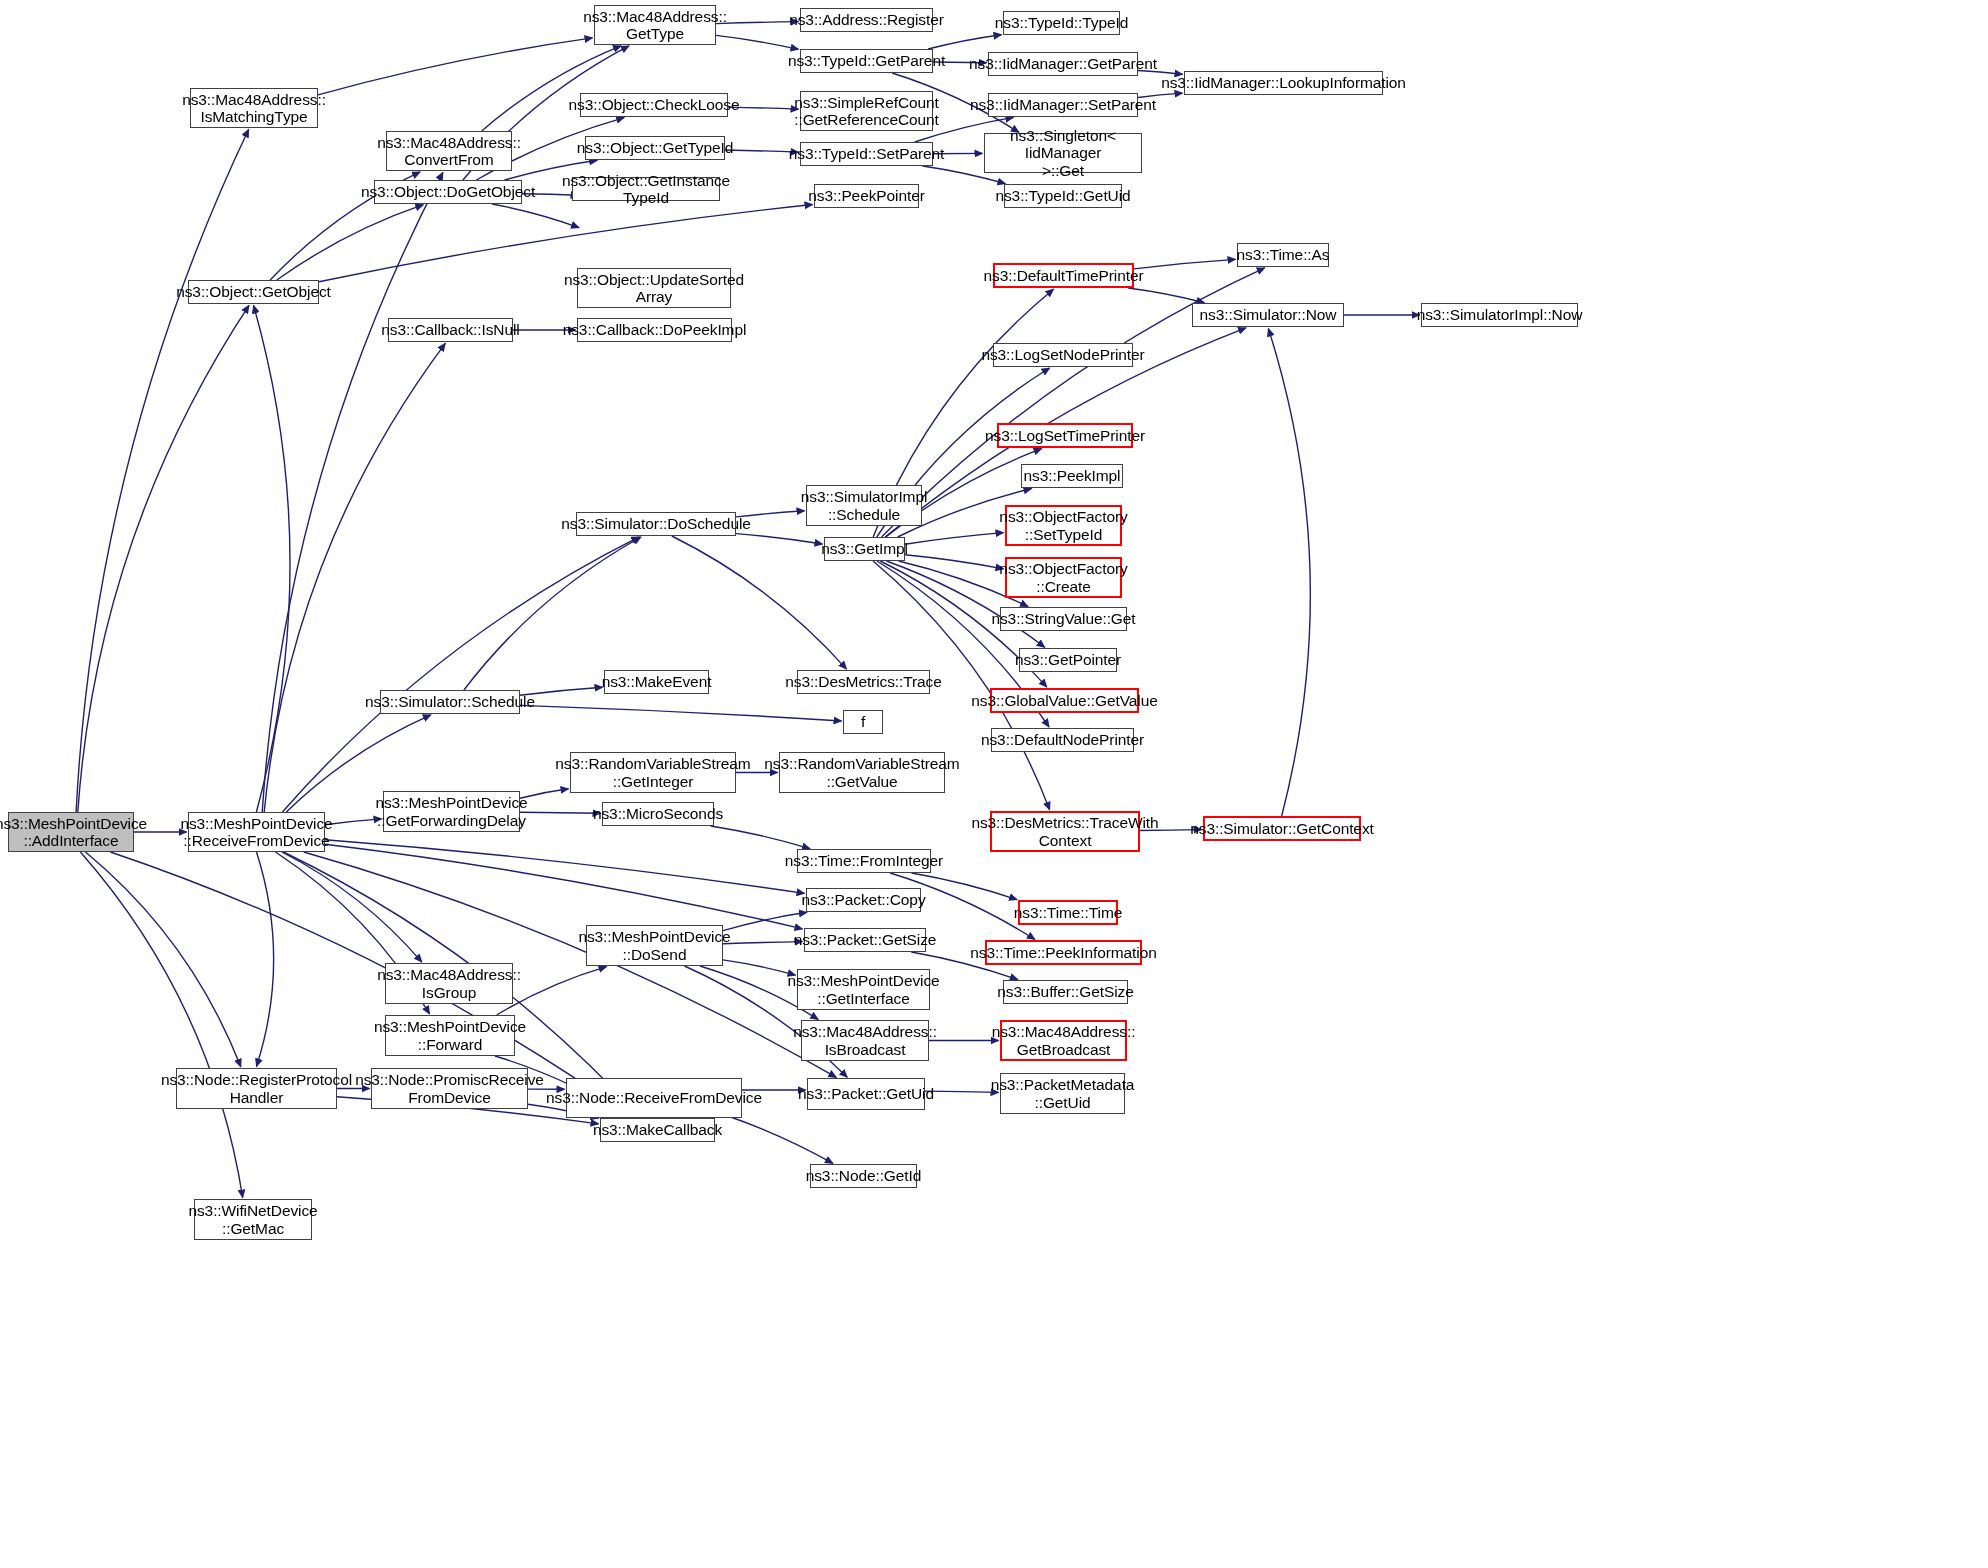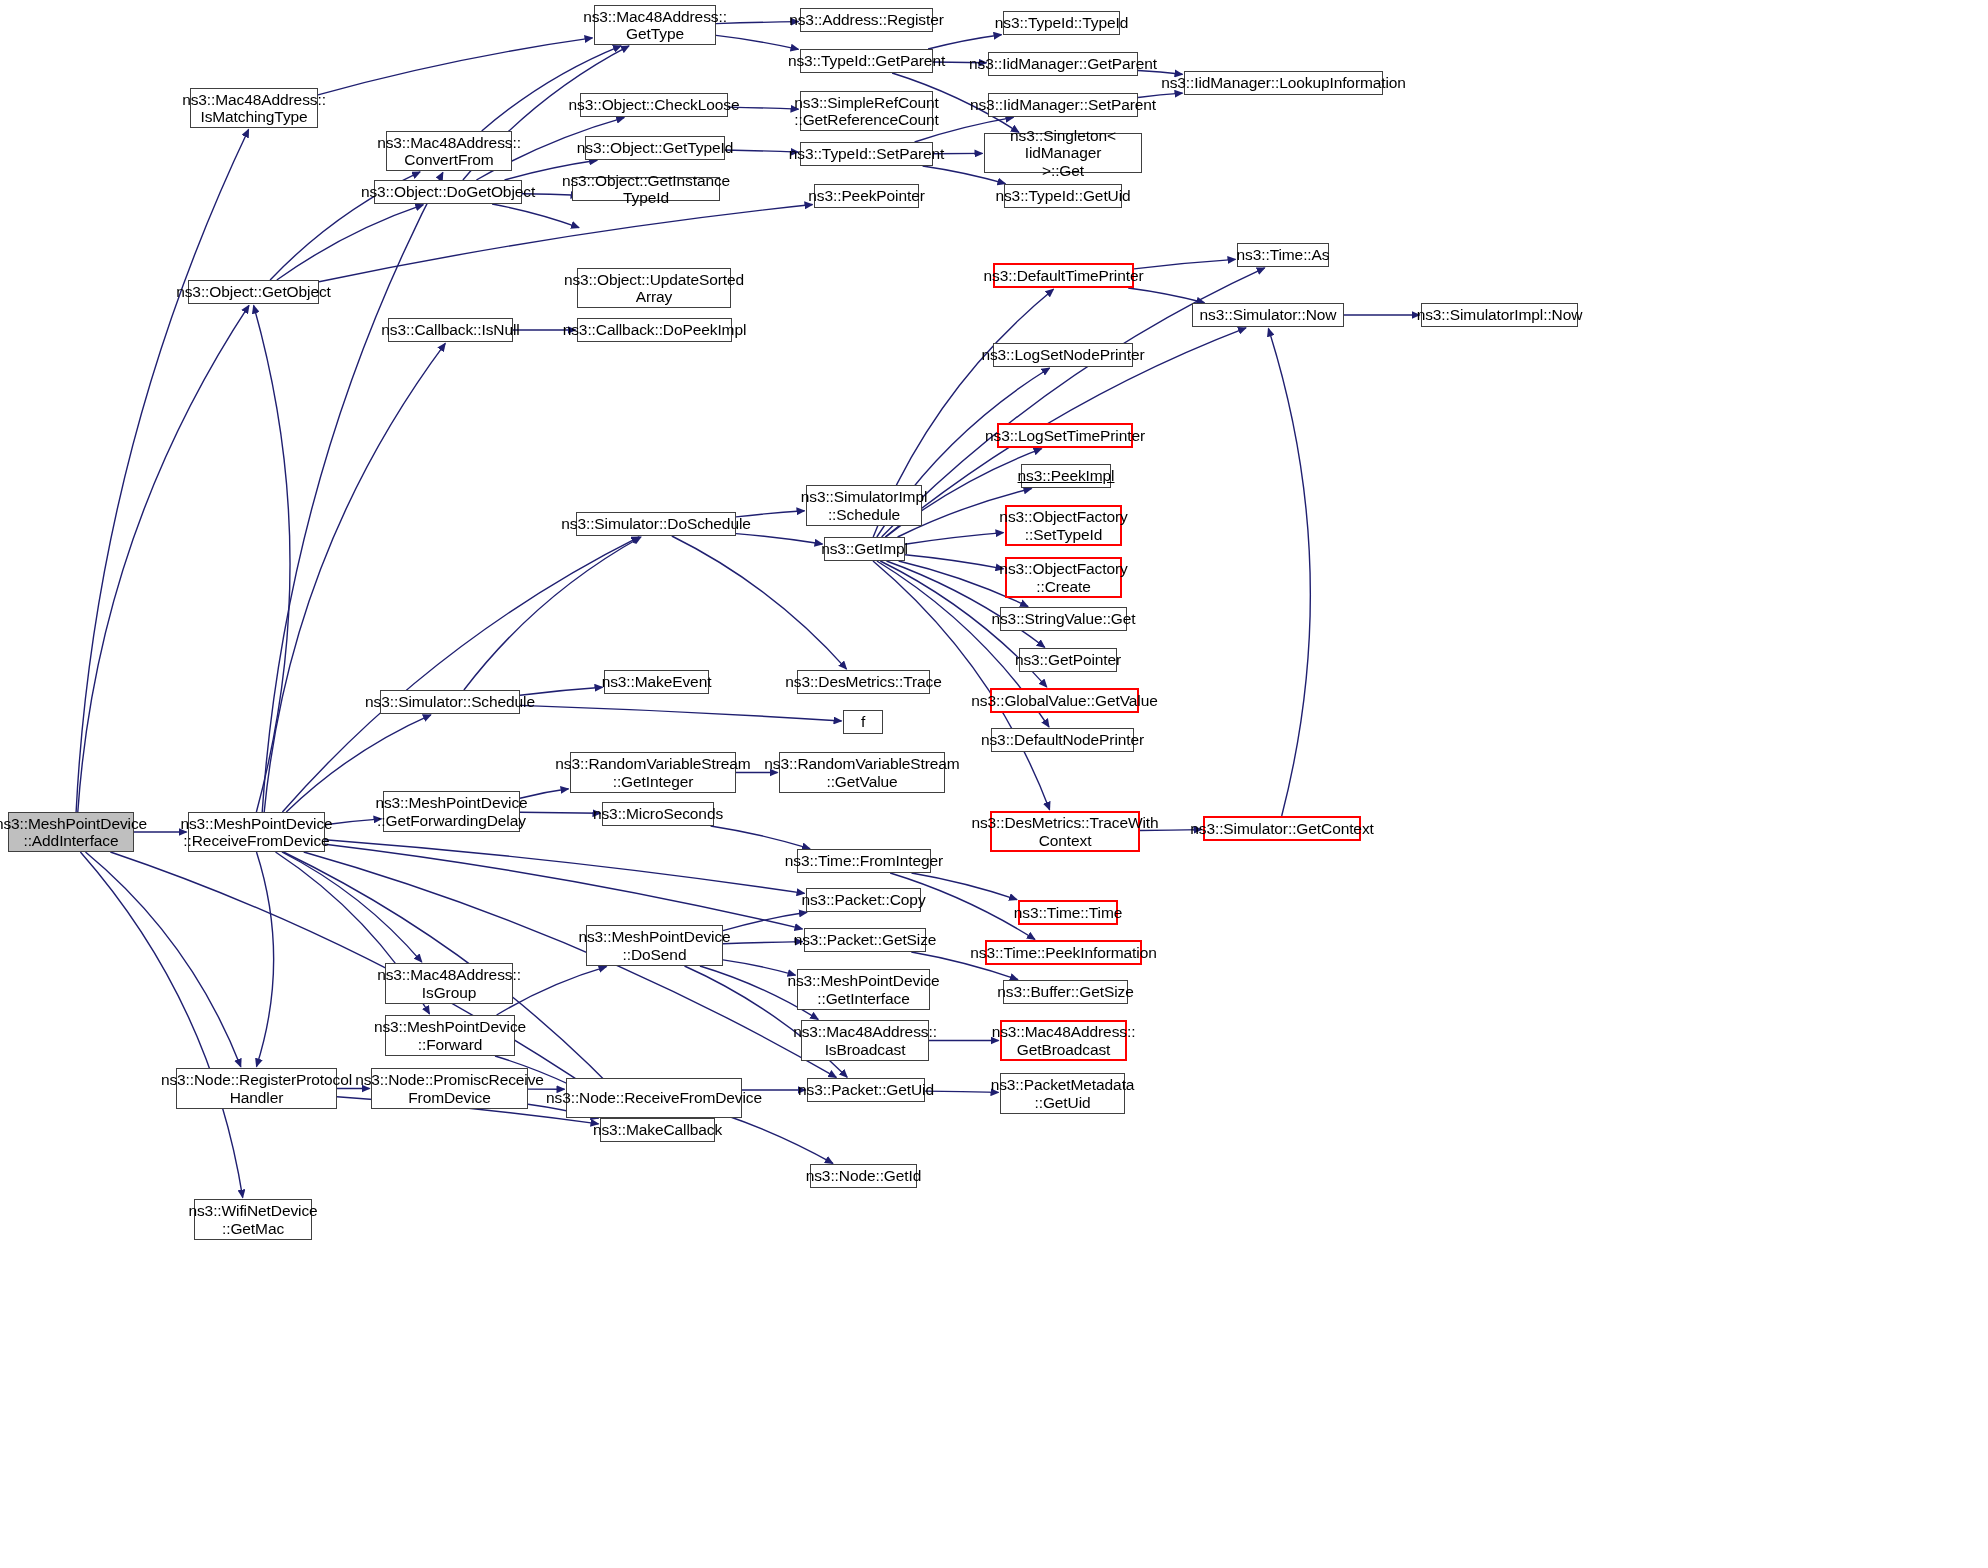--- a/index.html
+++ b/index.html
@@ -181,21 +181,21 @@
       <div class="node" style="left: 984px; top: 133px; width: 158px; height: 40px;">ns3::Singleton&lt; IidManager
 &gt;::Get</div>
       <div class="node" style="left: 1004px; top: 184px; width: 118px; height: 24px;">ns3::TypeId::GetUid</div>
       <div class="node" style="left: 1184px; top: 71px; width: 199px; height: 24px;">ns3::IidManager::LookupInformation</div>
       <div class="node" style="left: 1237px; top: 243px; width: 92px; height: 24px;">ns3::Time::As</div>
       <div class="node red" style="left: 993px; top: 263px; width: 141px; height: 25px;">ns3::DefaultTimePrinter</div>
       <div class="node" style="left: 1192px; top: 303px; width: 152px; height: 24px;">ns3::Simulator::Now</div>
       <div class="node" style="left: 1421px; top: 303px; width: 157px; height: 24px;">ns3::SimulatorImpl::Now</div>
       <div class="node" style="left: 993px; top: 343px; width: 140px; height: 24px;">ns3::LogSetNodePrinter</div>
       <div class="node red" style="left: 997px; top: 423px; width: 136px; height: 25px;">ns3::LogSetTimePrinter</div>
-      <div class="node" style="left: 1021px; top: 464px; width: 90px; height: 24px; text-decoration: underline;">ns3::PeekImpl</div>
+      <div class="node" style="left: 1021px; top: 464px; width: 102px; height: 24px;">ns3::PeekImpl</div>
       <div class="node red" style="left: 1005px; top: 505px; width: 117px; height: 41px;">ns3::ObjectFactory
 ::SetTypeId</div>
       <div class="node red" style="left: 1005px; top: 557px; width: 117px; height: 41px;">ns3::ObjectFactory
 ::Create</div>
       <div class="node" style="left: 1000px; top: 607px; width: 127px; height: 24px;">ns3::StringValue::Get</div>
       <div class="node" style="left: 1019px; top: 648px; width: 98px; height: 24px;">ns3::GetPointer</div>
       <div class="node red" style="left: 990px; top: 688px; width: 149px; height: 25px;">ns3::GlobalValue::GetValue</div>
       <div class="node" style="left: 991px; top: 728px; width: 143px; height: 24px;">ns3::DefaultNodePrinter</div>
       <div class="node red" style="left: 990px; top: 811px; width: 150px; height: 41px;">ns3::DesMetrics::TraceWith
 Context</div>
@@ -231,21 +231,21 @@
 ::Forward</div>
       <div class="node" style="left: 801px; top: 1020px; width: 128px; height: 41px;">ns3::Mac48Address::
 IsBroadcast</div>
       <div class="node red" style="left: 1000px; top: 1020px; width: 127px; height: 41px;">ns3::Mac48Address::
 GetBroadcast</div>
       <div class="node" style="left: 176px; top: 1068px; width: 161px; height: 41px;">ns3::Node::RegisterProtocol
 Handler</div>
       <div class="node" style="left: 371px; top: 1068px; width: 157px; height: 41px;">ns3::Node::PromiscReceive
 FromDevice</div>
       <div class="node" style="left: 566px; top: 1078px; width: 176px; height: 40px;">ns3::Node::ReceiveFromDevice</div>
-      <div class="node" style="left: 807px; top: 1078px; width: 118px; height: 24px;">ns3::Packet::GetUid</div>
+      <div class="node" style="left: 807px; top: 1078px; width: 118px; height: 32px;">ns3::Packet::GetUid</div>
       <div class="node" style="left: 1000px; top: 1073px; width: 125px; height: 41px;">ns3::PacketMetadata
 ::GetUid</div>
       <div class="node" style="left: 600px; top: 1118px; width: 115px; height: 24px;">ns3::MakeCallback</div>
       <div class="node" style="left: 810px; top: 1164px; width: 107px; height: 24px;">ns3::Node::GetId</div>
       <div class="node" style="left: 194px; top: 1199px; width: 118px; height: 41px;">ns3::WifiNetDevice
 ::GetMac</div>
     </div>
 </div>
 
 </body></html>

